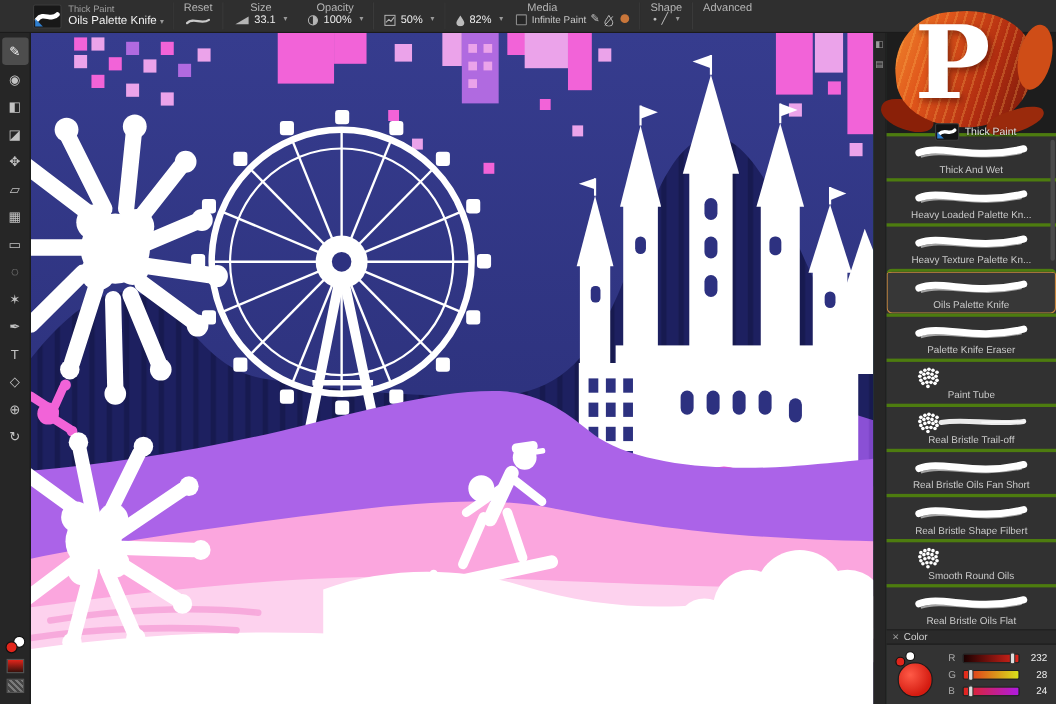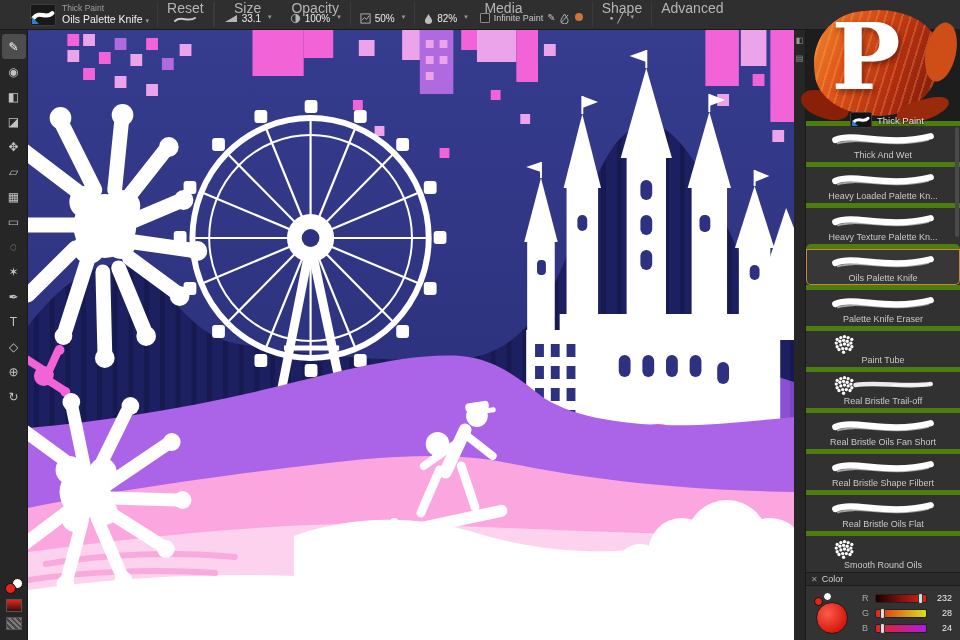--- a/index.html
+++ b/index.html
@@ -11,21 +11,21 @@
   .sep{width:1px;background:#222;border-right:1px solid #3a3a3a;margin:2px 0;flex:none}
   .tb-brush{display:flex;align-items:center;gap:6px;padding:2px 8px 2px 30px;flex:none}
   .tb-thumb{position:relative;width:26px;height:22px;background:#181818;border:1px solid #3c3c3c;border-radius:2px;flex:none}
   .tb-thumb svg{width:100%;height:100%;display:block}
   .tb-thumb .badge{position:absolute;left:1px;bottom:1px;width:0;height:0;border-left:7px solid #2f7fd0;border-top:7px solid transparent}
   .tb-brush-txt{display:flex;flex-direction:column;justify-content:space-between;height:24px}
   .tb-brush-txt .cat{font-size:8.5px;color:#9f9f9f;line-height:10px}
   .tb-brush-txt .nm{font-size:10.5px;color:#f0f0f0;line-height:12px;white-space:nowrap}
   .caret{font-size:7px;color:#9a9a9a;margin-left:3px}
   .tb-sec{display:flex;flex-direction:column;justify-content:space-between;align-items:center;padding:3px 9px;flex:none}
-  .tb-sec .lbl{font-size:14px;color:#b5b5b5;line-height:10px;min-height:10px}
+  .tb-sec .lbl{font-size:10px;color:#b5b5b5;line-height:10px;min-height:10px}
   .tb-sec .row{display:flex;align-items:flex-start;gap:4px;min-height:13px}
   .sicon{display:inline-flex;align-items:center}
   .sicon svg{display:block}
   .val{font-size:10px;color:#ececec}
   .checkbox{width:10px;height:10px;border:1px solid #8a8a8a;background:#262626;border-radius:1px;margin-left:8px}
   .cblbl{font-size:9px;color:#c7c7c7}
   .gicon{font-size:10px;color:#bdbdbd;line-height:10px}
   .gicon.sm{font-size:6px}
   .heat{width:8px;height:8px;border-radius:50%;background:#c9763a;margin-left:2px}
   .tb-sec.adv{align-items:flex-end}
@@ -46,21 +46,21 @@
   .canvas svg{display:block;width:766px;height:610px}
 
   
   .dockstrip{position:absolute;left:794px;top:30px;width:12px;height:610px;background:#262626;border-right:1px solid #1a1a1a;display:flex;flex-direction:column;align-items:center;padding-top:4px;gap:4px;z-index:6}
   .dock-icon{width:12px;height:14px;font-size:8px;color:#9a9a9a;text-align:center;line-height:14px}
 
   
   .rightpanel{position:absolute;left:806px;top:0;width:154px;height:640px;background:#313131;display:flex;flex-direction:column;z-index:7}
   .panel-top{height:121px;background:#1d1d1d;flex:none}
   .brush-list{flex:none;height:451px;position:relative;background:#313131}
-  .brush-item{height:41px;display:flex;flex-direction:column;align-items:center;justify-content:center;border-top:5px solid #4d7c0f;padding-top:1px;position:relative}
+  .brush-item{height:41px;display:flex;flex-direction:column;align-items:center;justify-content:center;border-top:3px solid #4d7c0f;padding-top:1px;position:relative}
   .brush-thumb{height:22px}
   .brush-thumb svg{width:118px;height:22px;display:block}
   .brush-label{font-size:9px;color:#c9c9c9;line-height:11px;white-space:nowrap}
   .brush-item.selected{box-shadow:inset 0 0 0 1px #c9873e;border-radius:5px;background:#373737}
   .g-dots,.g-tail{display:none}
   .icon-dots .g-dots{display:block}
   .icon-dots .g-stroke{display:none}
   .icon-dots-stroke .g-dots,.icon-dots-stroke .g-tail{display:block}
   .icon-dots-stroke .g-stroke{display:none}
   .list-scrollbar{position:absolute;right:1px;top:6px;width:4px;height:110px;background:#4a4a4a;border-radius:2px}
@@ -871,21 +871,21 @@
                 <circle cx="17" cy="21" r="1.8"></circle>
         </g>
         <g class="g-tail" fill="none" stroke="#fff">
           <path d="M30,12 C55,8 82,15 112,11" stroke-width="5" stroke-linecap="round" opacity=".9"></path>
           <path d="M70,12 C85,11 100,12 114,11" stroke-width="2" opacity=".6"></path>
         </g>
       </svg>
     </div>
     <div class="brush-label">Real Bristle Shape Filbert</div>
   </div>
-        <div class="brush-item icon-stroke">
+        <div class="brush-item icon-dots">
     <div class="brush-thumb">
       <svg viewBox="0 0 120 24">
         <g class="g-stroke" fill="none" stroke="#fff">
           <path d="M8,13 C30,4 62,21 112,9" stroke-width="7" stroke-linecap="round"></path>
           <path d="M10,17 C34,9 66,23 110,13" stroke-width="2" opacity=".55"></path>
         </g>
         <g class="g-dots" fill="#fff">
           <circle cx="10" cy="7" r="1.8"></circle>
                 <circle cx="14" cy="5" r="1.8"></circle>
                 <circle cx="18" cy="4" r="1.8"></circle>
@@ -906,23 +906,23 @@
                 <circle cx="20" cy="17" r="1.8"></circle>
                 <circle cx="24" cy="18" r="1.8"></circle>
                 <circle cx="17" cy="21" r="1.8"></circle>
         </g>
         <g class="g-tail" fill="none" stroke="#fff">
           <path d="M30,12 C55,8 82,15 112,11" stroke-width="5" stroke-linecap="round" opacity=".9"></path>
           <path d="M70,12 C85,11 100,12 114,11" stroke-width="2" opacity=".6"></path>
         </g>
       </svg>
     </div>
-    <div class="brush-label">Real Bristle Oils Flat</div>
-  </div>
-        <div class="brush-item icon-dots">
+    <div class="brush-label">Smooth Round Oils</div>
+  </div>
+        <div class="brush-item icon-stroke">
     <div class="brush-thumb">
       <svg viewBox="0 0 120 24">
         <g class="g-stroke" fill="none" stroke="#fff">
           <path d="M8,13 C30,4 62,21 112,9" stroke-width="7" stroke-linecap="round"></path>
           <path d="M10,17 C34,9 66,23 110,13" stroke-width="2" opacity=".55"></path>
         </g>
         <g class="g-dots" fill="#fff">
           <circle cx="10" cy="7" r="1.8"></circle>
                 <circle cx="14" cy="5" r="1.8"></circle>
                 <circle cx="18" cy="4" r="1.8"></circle>
@@ -943,21 +943,21 @@
                 <circle cx="20" cy="17" r="1.8"></circle>
                 <circle cx="24" cy="18" r="1.8"></circle>
                 <circle cx="17" cy="21" r="1.8"></circle>
         </g>
         <g class="g-tail" fill="none" stroke="#fff">
           <path d="M30,12 C55,8 82,15 112,11" stroke-width="5" stroke-linecap="round" opacity=".9"></path>
           <path d="M70,12 C85,11 100,12 114,11" stroke-width="2" opacity=".6"></path>
         </g>
       </svg>
     </div>
-    <div class="brush-label">Smooth Round Oils</div>
+    <div class="brush-label">Real Bristle Oils Flat</div>
   </div>
         <span class="list-scrollbar"></span>
       </div>
     <div class="colorpanel">
       <div class="cp-header">
         <span class="cp-close">✕</span>
         <span class="cp-title">Color</span>
       </div>
       <div class="cp-body">
         <div class="cp-left">

